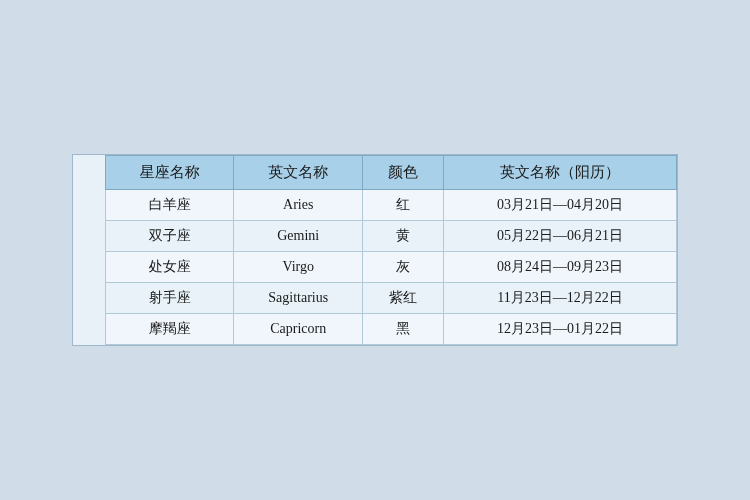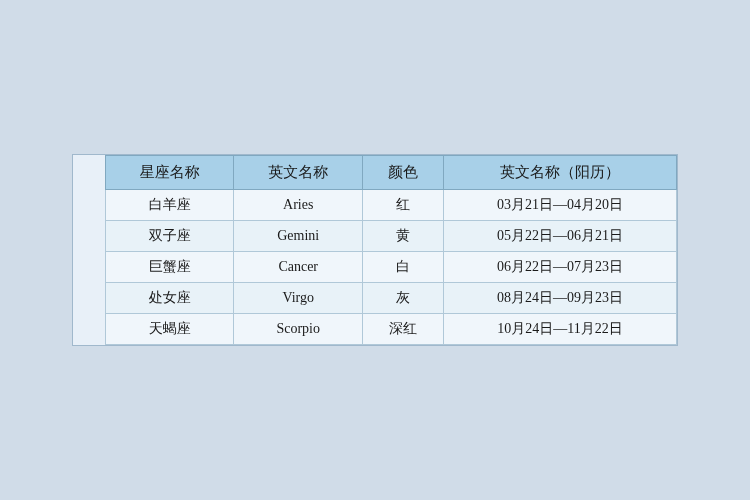--- a/index.html
+++ b/index.html
@@ -74,32 +74,32 @@
           <td>红</td>
           <td>03月21日—04月20日</td>
         </tr>
         <tr>
           <td>双子座</td>
           <td>Gemini</td>
           <td>黄</td>
           <td>05月22日—06月21日</td>
         </tr>
         <tr>
-          <td>巨蟹座</td>
-          <td>Cancer</td>
-          <td>白</td>
-          <td>06月22日—07月23日</td>
-        </tr>
-        <tr>
           <td>处女座</td>
           <td>Virgo</td>
           <td>灰</td>
           <td>08月24日—09月23日</td>
         </tr>
         <tr>
-          <td>天蝎座</td>
-          <td>Scorpio</td>
-          <td>深红</td>
-          <td>10月24日—11月22日</td>
+          <td>射手座</td>
+          <td>Sagittarius</td>
+          <td>紫红</td>
+          <td>11月23日—12月22日</td>
+        </tr>
+        <tr>
+          <td>摩羯座</td>
+          <td>Capricorn</td>
+          <td>黑</td>
+          <td>12月23日—01月22日</td>
         </tr>
       </tbody>
   </table>
 </div>
 
 </body></html>

